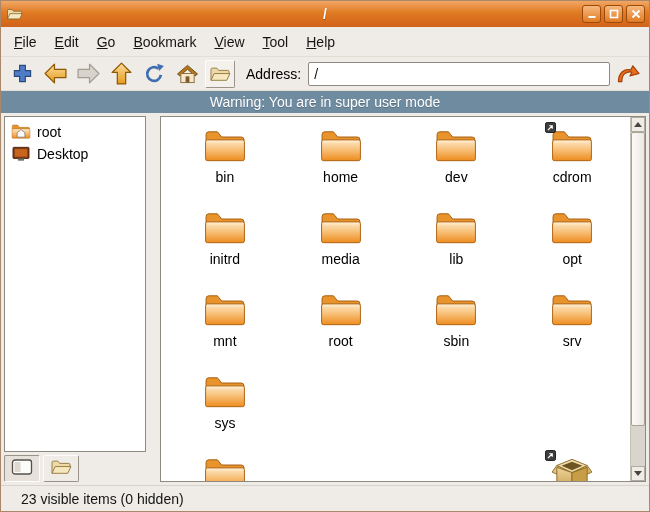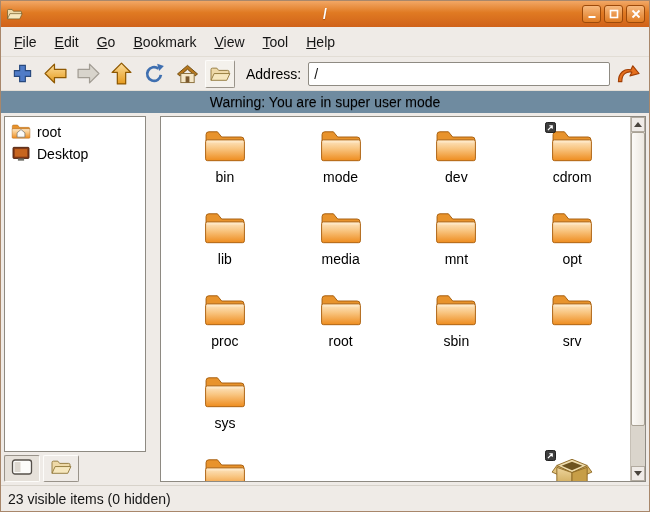--- a/index.html
+++ b/index.html
@@ -21,21 +21,21 @@
 
   
   .toolbar{height:34px;flex:0 0 34px;display:flex;align-items:center;padding:0 6px;gap:3px;background:#EFEBE7;border-bottom:1px solid #E2DDD5}
   .tb-btn{min-width:30px;height:28px;display:flex;align-items:center;justify-content:center;border-radius:2px}
   .tb-btn.raised{border:1px solid;border-color:#FDFCFA #99938A #99938A #FDFCFA;background:#F4F1EC}
   .addr-label{font-size:14px;margin:0 4px 0 8px;white-space:nowrap}
   .addr-input{flex:1;height:24px;border:1px solid #8F8B83;border-radius:2px;background:#fff;padding:0 5px;font-size:14px;font-family:"Liberation Sans",sans-serif;color:#111}
   .icon{display:flex;align-items:center;justify-content:center}
 
   
-  .warning{height:22px;flex:0 0 22px;background:#6F8BA0;color:#000000;font-size:14px;display:flex;align-items:center;justify-content:center;text-shadow:0 1px 0 rgba(0,0,0,.2)}
+  .warning{height:22px;flex:0 0 22px;background:#6F8BA0;color:#ffffff;font-size:14px;display:flex;align-items:center;justify-content:center;text-shadow:0 1px 0 rgba(0,0,0,.2)}
 
   
   .content{flex:1;display:flex;gap:14px;padding:3px;min-height:0}
   .left-col{width:142px;flex:0 0 142px;display:flex;flex-direction:column;gap:3px}
   .sidebar{flex:1;background:#fff;border:1px solid #8E8A82;padding:3px 2px;overflow:hidden}
   .side-item{display:flex;align-items:center;gap:6px;padding:3px 4px;font-size:14px;color:#000}
   .side-icon{width:20px;display:flex;justify-content:center}
   .toggles{height:27px;flex:0 0 27px;display:flex;gap:3px}
   .toggle-btn{width:36px;height:27px;display:flex;align-items:center;justify-content:center;border:1px solid;border-color:#FDFCFA #99938A #99938A #FDFCFA;background:#EFEBE7;border-radius:2px}
   .toggle-btn.active{border-color:#99938A #FDFCFA #FDFCFA #99938A;background:#E6E1DA}
@@ -49,21 +49,21 @@
 
   
   .scrollbar{width:15px;flex:0 0 15px;display:flex;flex-direction:column;background:#DAD5CC;border-left:1px solid #C6C0B6}
   .sb-btn{height:15px;flex:0 0 15px;background:#EFEBE7;border:1px solid #B2ABA0;display:flex;align-items:center;justify-content:center}
   .sb-up::after{content:"";width:0;height:0;border-left:4px solid transparent;border-right:4px solid transparent;border-bottom:5px solid #4A453E}
   .sb-down::after{content:"";width:0;height:0;border-left:4px solid transparent;border-right:4px solid transparent;border-top:5px solid #4A453E}
   .sb-track{flex:1;position:relative}
   .sb-thumb{position:absolute;left:0;right:0;top:0;height:88%;background:linear-gradient(90deg,#FCFAF7,#ECE8E1);border:1px solid #A8A194;border-radius:2px}
 
   
-  .statusbar{height:26px;flex:0 0 26px;background:#EFEBE7;border-top:1px solid #D7D2CA;display:flex;align-items:center;padding:0 7px;font-size:14px;color:#151515}
+  .statusbar{height:26px;flex:0 0 26px;background:#EFEBE7;border-top:1px solid #D7D2CA;display:flex;align-items:center;padding:0 20px;font-size:14px;color:#151515}
 </style>
 </head>
 <body>
 
 <svg width="0" height="0" style="position:absolute">
   <defs>
     <linearGradient id="fgrad" x1="0" y1="0" x2="0" y2="1">
       <stop offset="0" stop-color="#FDE7C6"></stop>
       <stop offset="0.4" stop-color="#F9C784"></stop>
       <stop offset="1" stop-color="#EE8C1E"></stop>
@@ -236,21 +236,21 @@
                 <path d="M4.5,14.5 h37" stroke="#FFE9C8" stroke-width="1.5" opacity="0.9"></path>
               </svg></div>
             <div class="flabel">bin</div>
           </div>
           <div class="fcell">
             <div class="ficon"><svg viewBox="0 0 46 38" width="44" height="36">
                 <path d="M3,14 V7 q0,-3 3,-3 h9 l4.5,5.5 H40 q3,0 3,3 v1.5 z" fill="#E8932C" stroke="#A55C0B"></path>
                 <rect x="2.5" y="12.5" width="41" height="22" rx="2" fill="url(#fgrad)" stroke="#AA5F0D"></rect>
                 <path d="M4.5,14.5 h37" stroke="#FFE9C8" stroke-width="1.5" opacity="0.9"></path>
               </svg></div>
-            <div class="flabel">mode</div>
+            <div class="flabel">home</div>
           </div>
           <div class="fcell">
             <div class="ficon"><svg viewBox="0 0 46 38" width="44" height="36">
                 <path d="M3,14 V7 q0,-3 3,-3 h9 l4.5,5.5 H40 q3,0 3,3 v1.5 z" fill="#E8932C" stroke="#A55C0B"></path>
                 <rect x="2.5" y="12.5" width="41" height="22" rx="2" fill="url(#fgrad)" stroke="#AA5F0D"></rect>
                 <path d="M4.5,14.5 h37" stroke="#FFE9C8" stroke-width="1.5" opacity="0.9"></path>
               </svg></div>
             <div class="flabel">dev</div>
           </div>
           <div class="fcell">
@@ -263,53 +263,53 @@
                   <path d="M3.2,8.8 L7.6,4.4 M4.7,4.1 h3.2 v3.2" fill="none" stroke="#FFF" stroke-width="1.3"></path>
                 </svg></span></div>
             <div class="flabel">cdrom</div>
           </div>
           <div class="fcell">
             <div class="ficon"><svg viewBox="0 0 46 38" width="44" height="36">
                 <path d="M3,14 V7 q0,-3 3,-3 h9 l4.5,5.5 H40 q3,0 3,3 v1.5 z" fill="#E8932C" stroke="#A55C0B"></path>
                 <rect x="2.5" y="12.5" width="41" height="22" rx="2" fill="url(#fgrad)" stroke="#AA5F0D"></rect>
                 <path d="M4.5,14.5 h37" stroke="#FFE9C8" stroke-width="1.5" opacity="0.9"></path>
               </svg></div>
+            <div class="flabel">initrd</div>
+          </div>
+          <div class="fcell">
+            <div class="ficon"><svg viewBox="0 0 46 38" width="44" height="36">
+                <path d="M3,14 V7 q0,-3 3,-3 h9 l4.5,5.5 H40 q3,0 3,3 v1.5 z" fill="#E8932C" stroke="#A55C0B"></path>
+                <rect x="2.5" y="12.5" width="41" height="22" rx="2" fill="url(#fgrad)" stroke="#AA5F0D"></rect>
+                <path d="M4.5,14.5 h37" stroke="#FFE9C8" stroke-width="1.5" opacity="0.9"></path>
+              </svg></div>
+            <div class="flabel">media</div>
+          </div>
+          <div class="fcell">
+            <div class="ficon"><svg viewBox="0 0 46 38" width="44" height="36">
+                <path d="M3,14 V7 q0,-3 3,-3 h9 l4.5,5.5 H40 q3,0 3,3 v1.5 z" fill="#E8932C" stroke="#A55C0B"></path>
+                <rect x="2.5" y="12.5" width="41" height="22" rx="2" fill="url(#fgrad)" stroke="#AA5F0D"></rect>
+                <path d="M4.5,14.5 h37" stroke="#FFE9C8" stroke-width="1.5" opacity="0.9"></path>
+              </svg></div>
             <div class="flabel">lib</div>
           </div>
           <div class="fcell">
             <div class="ficon"><svg viewBox="0 0 46 38" width="44" height="36">
                 <path d="M3,14 V7 q0,-3 3,-3 h9 l4.5,5.5 H40 q3,0 3,3 v1.5 z" fill="#E8932C" stroke="#A55C0B"></path>
                 <rect x="2.5" y="12.5" width="41" height="22" rx="2" fill="url(#fgrad)" stroke="#AA5F0D"></rect>
                 <path d="M4.5,14.5 h37" stroke="#FFE9C8" stroke-width="1.5" opacity="0.9"></path>
               </svg></div>
-            <div class="flabel">media</div>
+            <div class="flabel">opt</div>
           </div>
           <div class="fcell">
             <div class="ficon"><svg viewBox="0 0 46 38" width="44" height="36">
                 <path d="M3,14 V7 q0,-3 3,-3 h9 l4.5,5.5 H40 q3,0 3,3 v1.5 z" fill="#E8932C" stroke="#A55C0B"></path>
                 <rect x="2.5" y="12.5" width="41" height="22" rx="2" fill="url(#fgrad)" stroke="#AA5F0D"></rect>
                 <path d="M4.5,14.5 h37" stroke="#FFE9C8" stroke-width="1.5" opacity="0.9"></path>
               </svg></div>
             <div class="flabel">mnt</div>
-          </div>
-          <div class="fcell">
-            <div class="ficon"><svg viewBox="0 0 46 38" width="44" height="36">
-                <path d="M3,14 V7 q0,-3 3,-3 h9 l4.5,5.5 H40 q3,0 3,3 v1.5 z" fill="#E8932C" stroke="#A55C0B"></path>
-                <rect x="2.5" y="12.5" width="41" height="22" rx="2" fill="url(#fgrad)" stroke="#AA5F0D"></rect>
-                <path d="M4.5,14.5 h37" stroke="#FFE9C8" stroke-width="1.5" opacity="0.9"></path>
-              </svg></div>
-            <div class="flabel">opt</div>
-          </div>
-          <div class="fcell">
-            <div class="ficon"><svg viewBox="0 0 46 38" width="44" height="36">
-                <path d="M3,14 V7 q0,-3 3,-3 h9 l4.5,5.5 H40 q3,0 3,3 v1.5 z" fill="#E8932C" stroke="#A55C0B"></path>
-                <rect x="2.5" y="12.5" width="41" height="22" rx="2" fill="url(#fgrad)" stroke="#AA5F0D"></rect>
-                <path d="M4.5,14.5 h37" stroke="#FFE9C8" stroke-width="1.5" opacity="0.9"></path>
-              </svg></div>
-            <div class="flabel">proc</div>
           </div>
           <div class="fcell">
             <div class="ficon"><svg viewBox="0 0 46 38" width="44" height="36">
                 <path d="M3,14 V7 q0,-3 3,-3 h9 l4.5,5.5 H40 q3,0 3,3 v1.5 z" fill="#E8932C" stroke="#A55C0B"></path>
                 <rect x="2.5" y="12.5" width="41" height="22" rx="2" fill="url(#fgrad)" stroke="#AA5F0D"></rect>
                 <path d="M4.5,14.5 h37" stroke="#FFE9C8" stroke-width="1.5" opacity="0.9"></path>
               </svg></div>
             <div class="flabel">root</div>
           </div>
           <div class="fcell">

